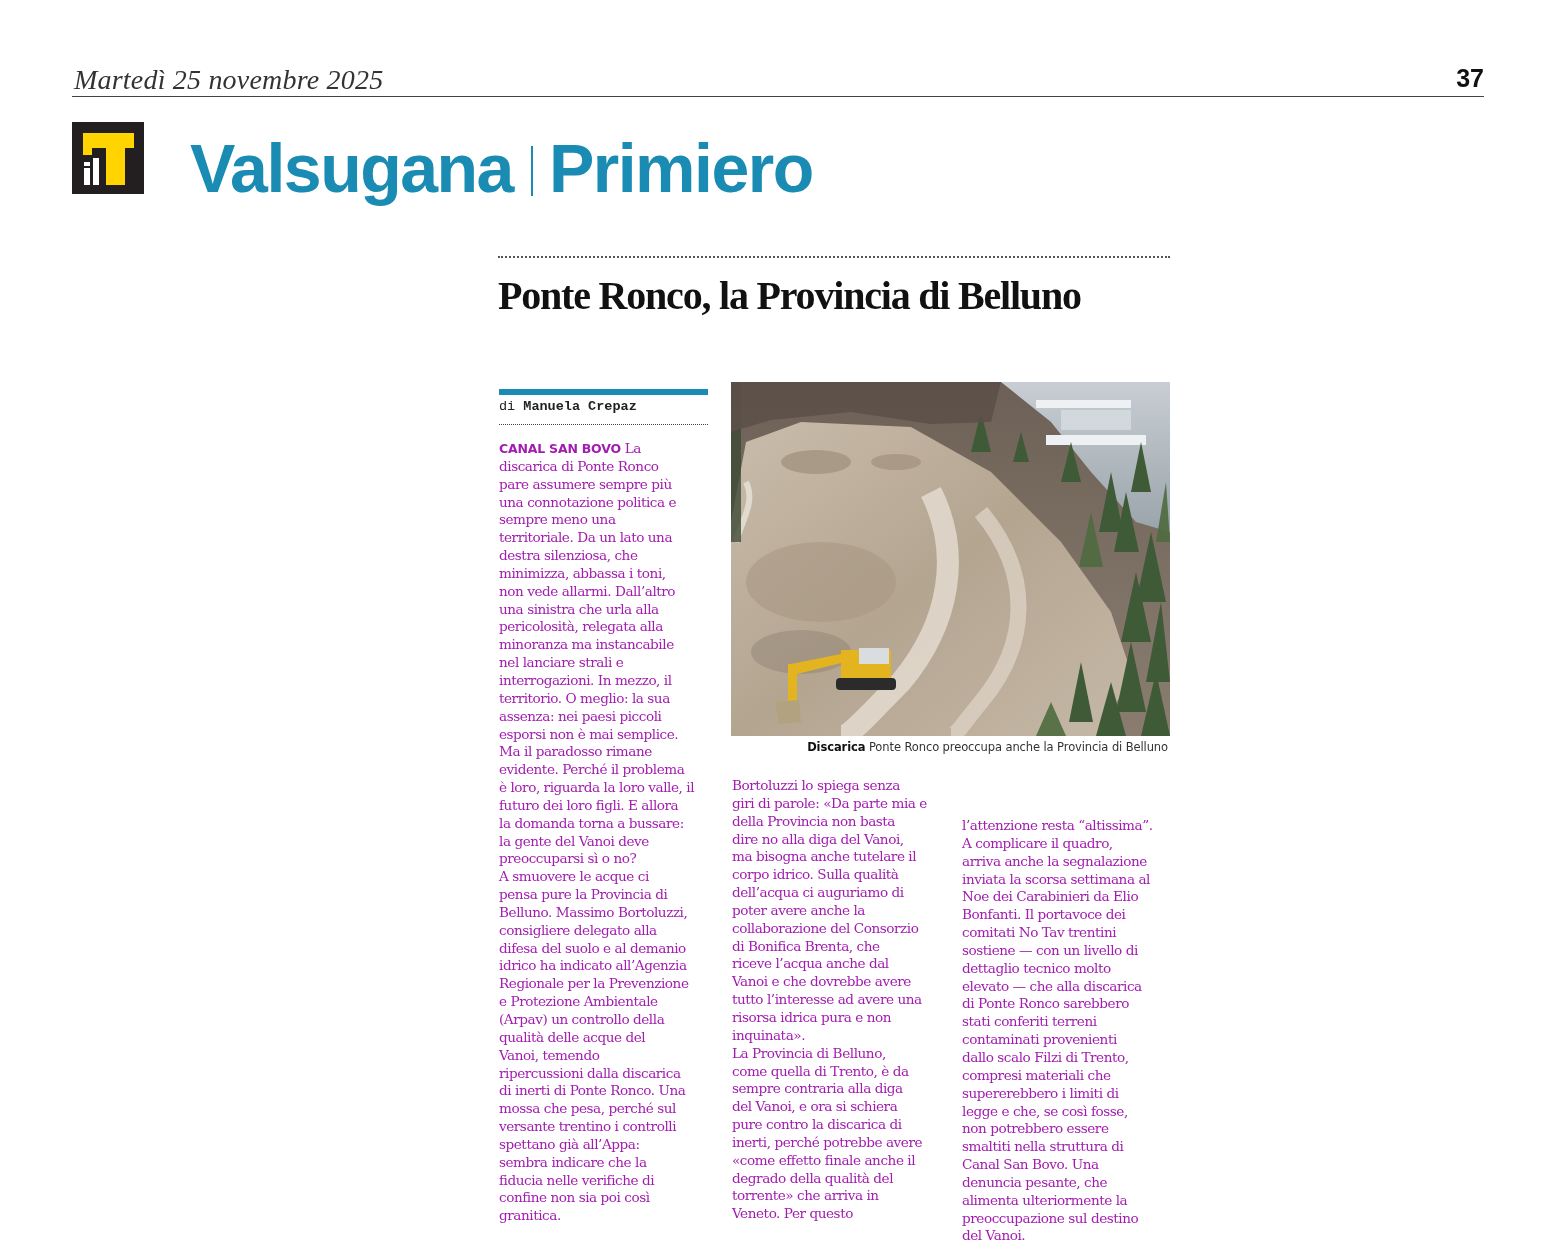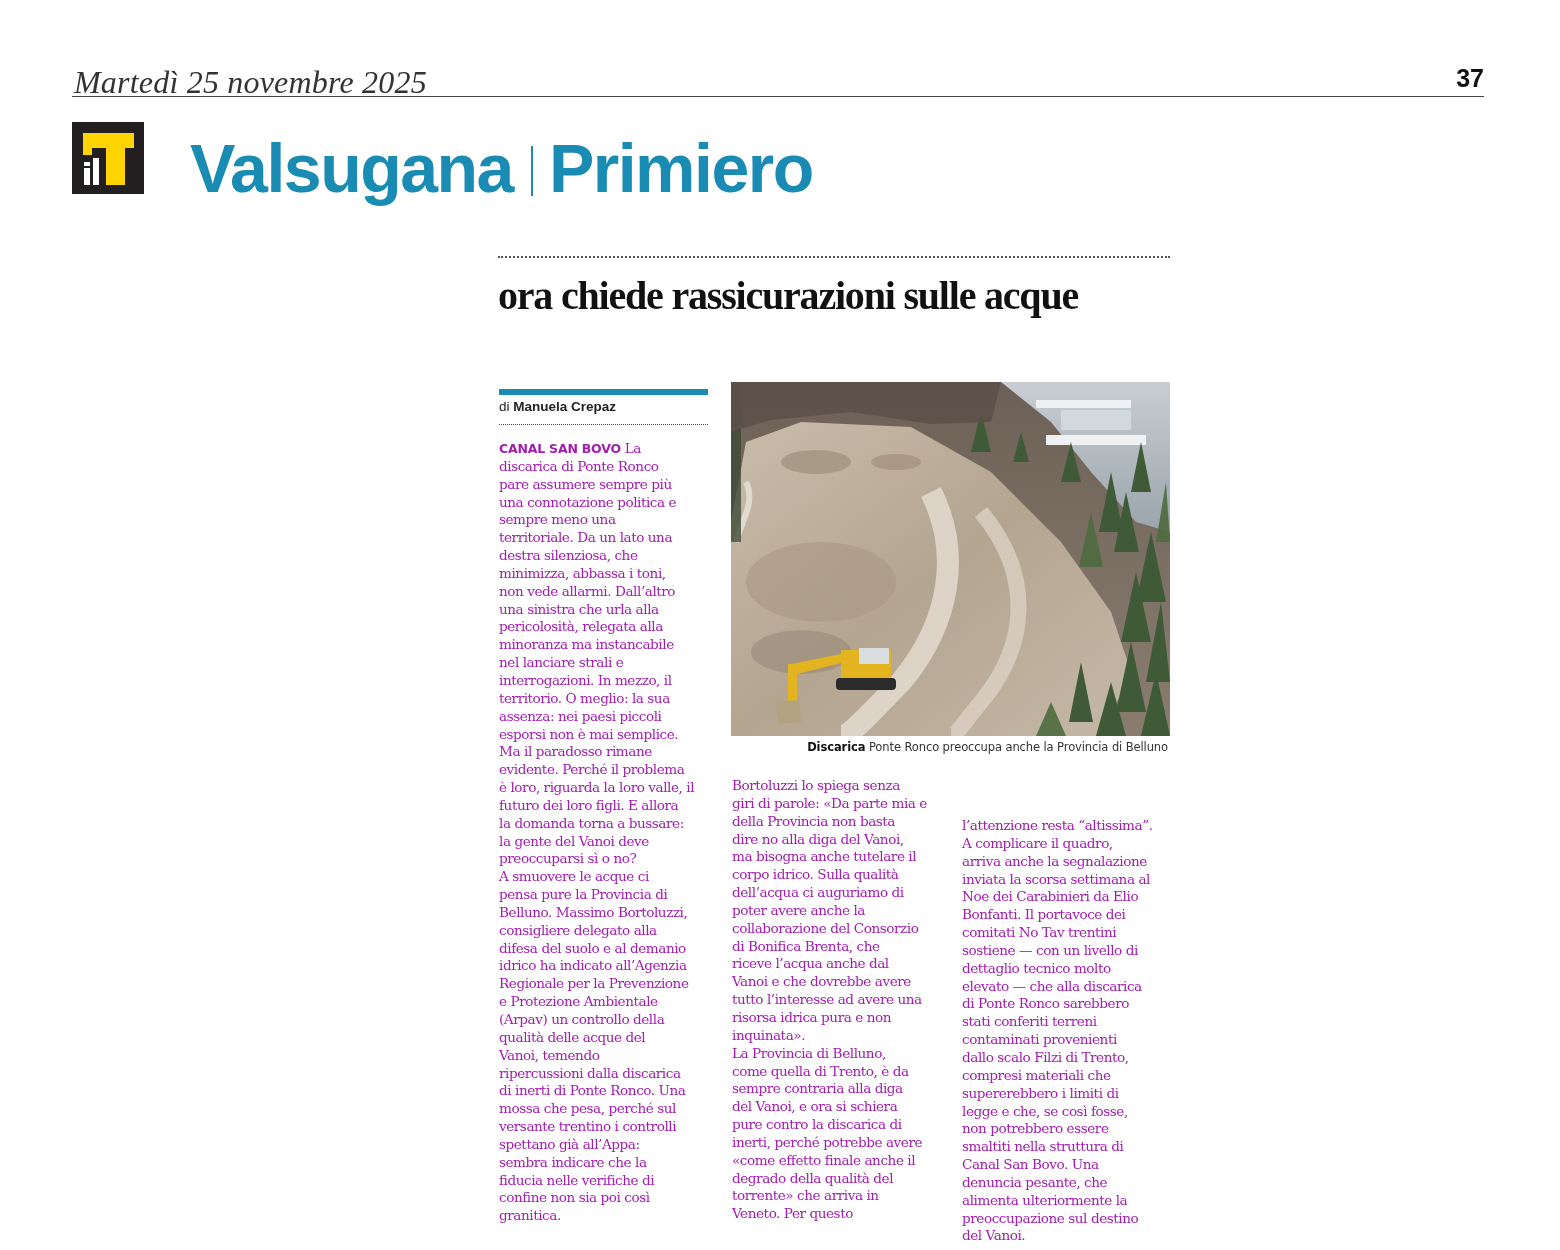--- a/index.html
+++ b/index.html
@@ -1,37 +1,37 @@
 <!DOCTYPE html>
 <html><head>
 <meta charset="utf-8">
 <style>
   html, body { margin:0; padding:0; background:#ffffff; }
   body { width:1560px; height:1250px; position:relative; overflow:hidden; color:#111; }
   .abs { position:absolute; }
 
   
-  .dateline { left:74px; top:64px; font-family:"Liberation Serif", serif; font-style:italic; font-size:32px; color:#333; letter-spacing:0.2px; }
+  .dateline { left:74px; top:64px; font-family:"Liberation Serif", serif; font-style:italic; font-size:28px; color:#333; letter-spacing:0.2px; }
   .pagenum { right:76px; top:64px; font-family:"Liberation Sans", sans-serif; font-weight:bold; font-size:25px; color:#111; }
   .header-rule { left:72px; top:96px; width:1412px; height:1px; background:#444; }
 
   
   .logo { left:72px; top:122px; width:72px; height:72px; background:#231f20; }
   .logo svg { display:block; }
 
   
   .section { left:190px; top:128px; font-family:Liberation Sans, sans-serif; font-weight:bold; font-size:68px; color:#1a8bb3; letter-spacing:-1.5px; line-height:80px; white-space:nowrap; }
   .section .sep { display:inline-block; width:2px; height:50px; background:#1a8bb3; vertical-align:middle; margin:0 16px 6px 18px; }
 
   
   .dotrule { border-top:2px dotted #555; height:0; }
   .rule-top { left:498px; top:256px; width:672px; }
   .headline { left:498px; top:274px; width:680px; font-family:"Liberation Serif", serif; font-weight:bold; font-size:40px; line-height:44px; letter-spacing:-1.2px; color:#111; }
   .blue-bar { left:499px; top:389px; width:209px; height:6px; background:#1a8bb3; }
-  .byline { left:499px; top:399px; font-family:Liberation Sans, sans-serif; font-size:13.5px; color:#222; }
+  .byline { left:499px; top:399px; font-family:Liberation Mono, monospace; font-size:13.5px; color:#222; }
   .byline b { font-weight:bold; }
   .rule-by { left:499px; top:424px; width:209px; border-top:1.5px dotted #444; }
 
   .col { font-family:"DejaVu Serif", serif; font-size:13.6px; line-height:17.85px; color:#a21caf; letter-spacing:-0.45px; white-space:pre; }
   .col1 { left:499px; top:440px; width:215px; }
   .col2 { left:732px; top:777px; width:215px; }
   .col3 { left:962px; top:777px; width:215px;margin-top:40px; }
   .lead { font-family:"DejaVu Sans", sans-serif; font-weight:bold; font-size:12.5px; letter-spacing:-0.2px; }
 
   
@@ -59,21 +59,21 @@
     <rect x="21" y="36" width="6" height="27" fill="#ffffff"></rect>
   </svg>
 </div>
 
 <div class="abs section">
   <span>Valsugana</span><span class="sep"></span><span>Primiero</span>
 </div>
 
 <div class="abs dotrule rule-top"></div>
 <div class="abs headline">
-  <div>ora chiede rassicurazioni sulle acque</div>
+  <div>Ponte Ronco, la Provincia di Belluno</div>
 </div>
 
 <div class="abs blue-bar"></div>
 <div class="abs byline">
   <span>di</span>
   <b>Manuela Crepaz</b>
 </div>
 <div class="abs rule-by"></div>
 
 <div class="abs col col1" id="col1"><span class="lead">CANAL SAN BOVO</span><span> La</span>

